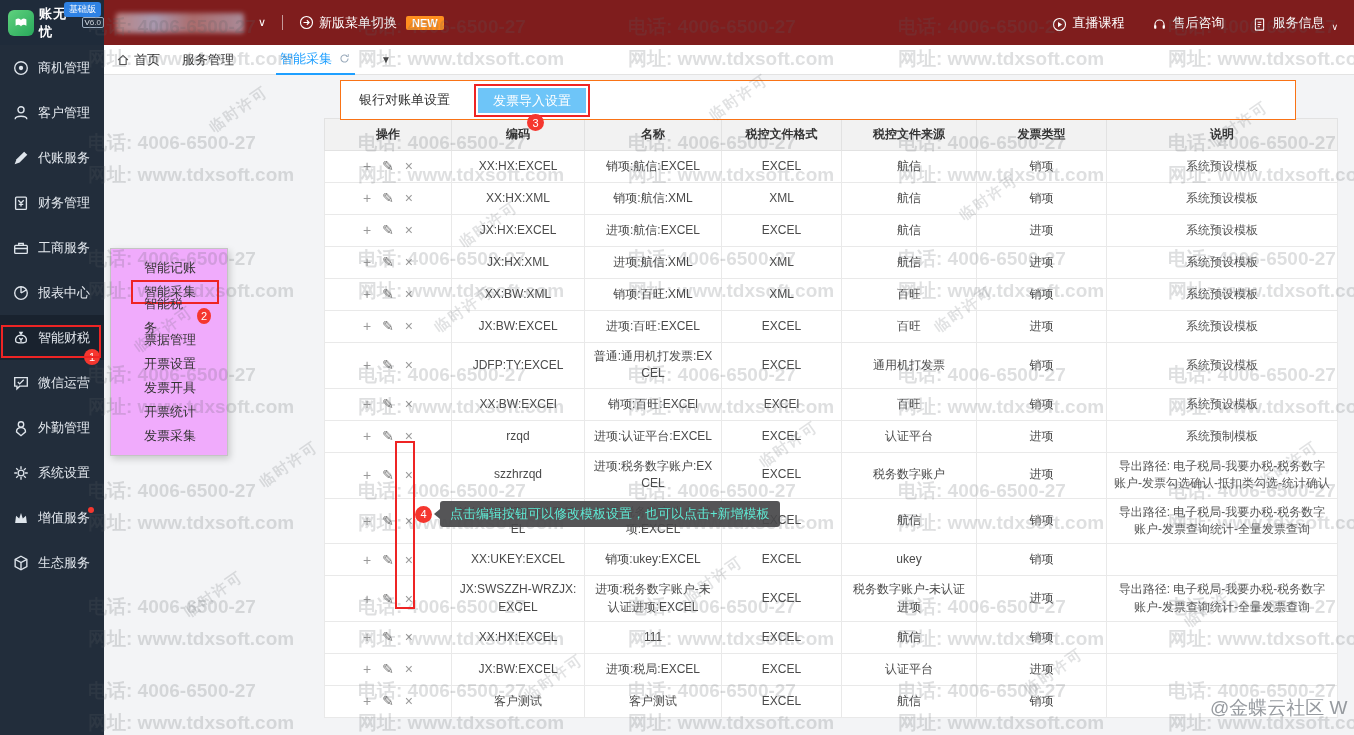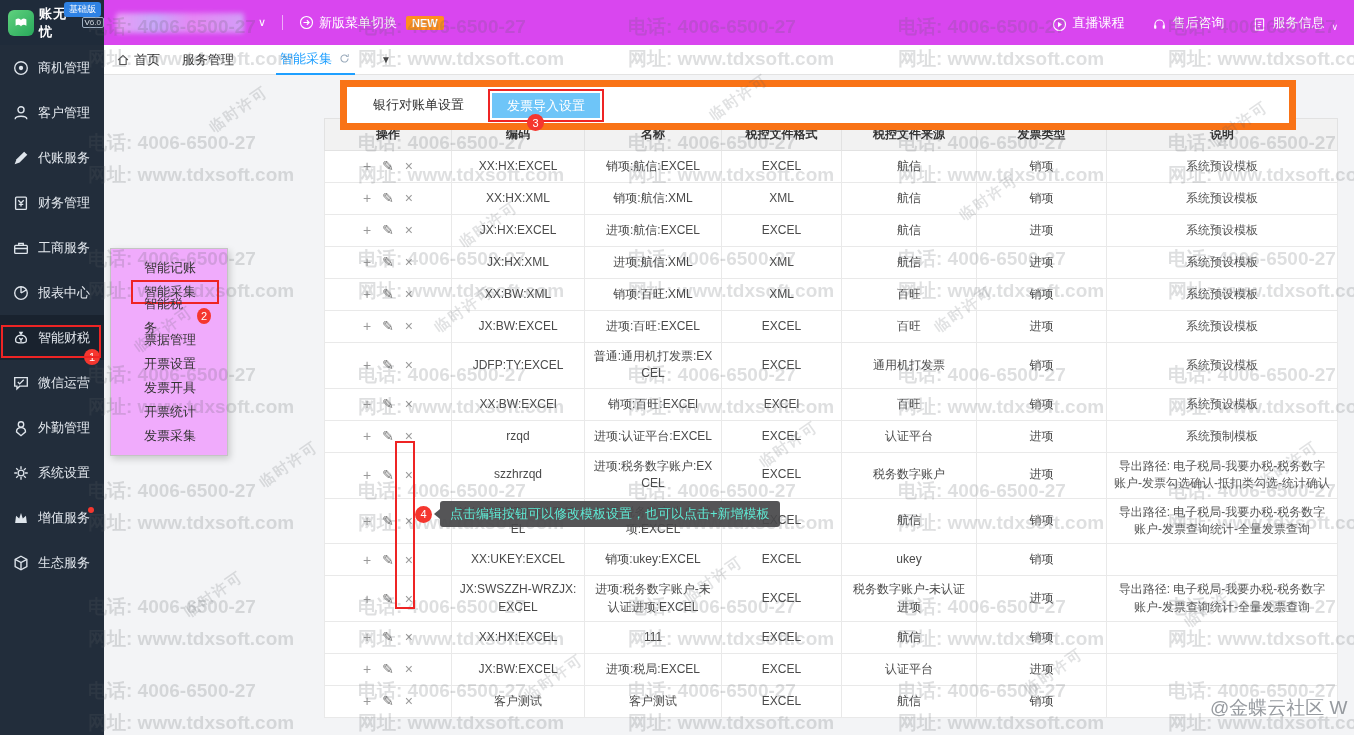--- a/index.html
+++ b/index.html
@@ -1,21 +1,21 @@
 <!DOCTYPE html>
 <html><head>
 <meta charset="utf-8">
 <style>
   * { margin:0; padding:0; box-sizing:border-box; }
   html,body { background:#e9eaec; }
   .canvas{ position:relative; width:1354px; height:735px; overflow:hidden;
            font-family:"Liberation Sans","DejaVu Sans",sans-serif; background:#f3f4f6; }
 
   
-  .topbar{ position:absolute; left:0; top:0; width:1354px; height:45px; background:#d946ef;
+  .topbar{ position:absolute; left:0; top:0; width:1354px; height:45px; background:#7f1d1d;
            display:flex; align-items:center; z-index:6;}
   .logo-block{ width:104px; height:45px; background:#1f2b3a; flex:none; position:relative;
                display:flex; align-items:center; padding-left:8px; gap:5px;}
   .logo-sq{ width:26px; height:26px; border-radius:6px; background:linear-gradient(135deg,#5fd27e,#28a85b);
             display:flex; align-items:center; justify-content:center; flex:none;}
   .logo-name{ color:#fff; font-size:13px; font-weight:bold; letter-spacing:1px;}
   .logo-ver{ color:#dfe6ee; font-size:8px; border:1px solid #9fb0c2; border-radius:2px; padding:0 2px; margin-left:1px;}
   .edition-badge{ position:absolute; top:2px; right:3px; background:#2e82e4; color:#fff;
                   font-size:9px; padding:1px 5px; border-radius:3px;}
   .company-redacted{ margin-left:12px; width:128px; height:20px; border-radius:3px;
@@ -43,22 +43,22 @@
   .sidebar{ position:absolute; left:0; top:45px; width:104px; height:690px; background:#222d3b; z-index:6;}
   .sidebar-item{ height:45px; display:flex; align-items:center; padding-left:11px; gap:8px;
                  color:#e3e8ee; font-size:13px; cursor:pointer; position:relative;}
   .sidebar-item.active{ background:#19222e;}
   .s-icon{ width:19px; height:19px; flex:none; display:flex; align-items:center; justify-content:center;}
   .item-badge{ display:none; position:absolute; right:4px; bottom:-5px; width:16px; height:16px; border-radius:50%;
                background:#f5372f; color:#fff; font-size:11px; align-items:center; justify-content:center; z-index:61;}
   .item-dot{ display:none; position:absolute; right:10px; top:12px; width:6px; height:6px; border-radius:50%; background:#f5372f;}
 
   
-  .tabs{ position:absolute; left:340px; top:80px; width:956px; height:50px; background:#fff;
-         border:7px solid #f97316; display:flex; align-items:center; z-index:10;padding-left:8px;}
+  .tabs{ position:absolute; left:340px; top:80px; width:956px; height:40px; background:#fff;
+         border:1px solid #f97316; display:flex; align-items:center; z-index:10;}
   .tab{ font-size:13px; color:#333; padding:0 18px; cursor:pointer;}
   .tab-anno{ border:2px solid #ee2424; padding:2px; margin-left:6px;}
   .tab.active{ background:#6ec5f8; color:#fff; height:25px; line-height:25px; padding:0 15px;}
 
   .table-wrap{ position:absolute; left:324px; top:118px; width:1014px; background:#fff; z-index:5;}
   table{ width:100%; border-collapse:collapse; table-layout:fixed;}
   th{ height:32px; background:#f2f2f2; font-size:12px; color:#333; font-weight:600;
       border:1px solid #e2e2e2; position:relative;}
   td{ border:1px solid #e9e9e9; font-size:12px; color:#4a4a4a; text-align:center;
       padding:5px 6px; height:32px; line-height:1.45; word-break:break-all;}

